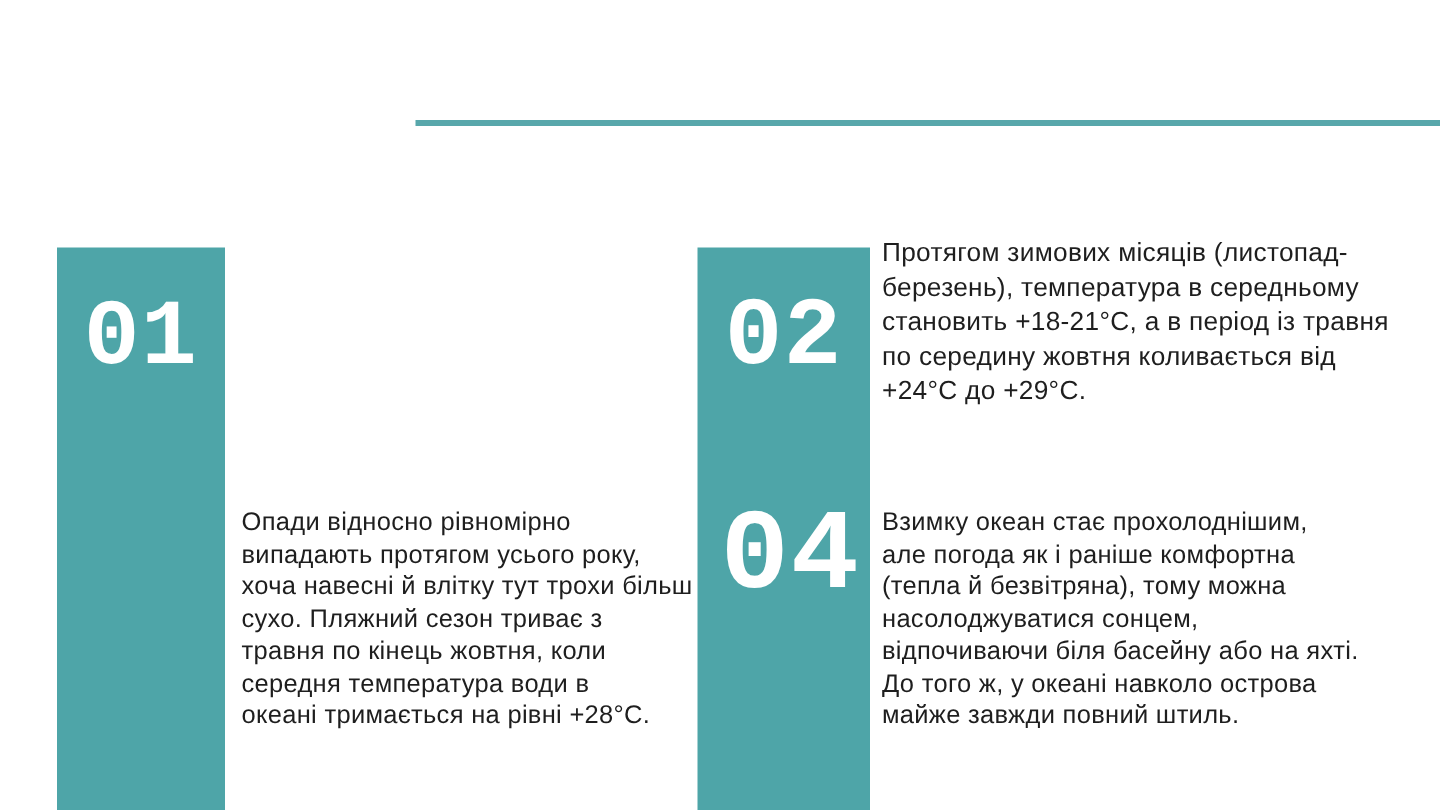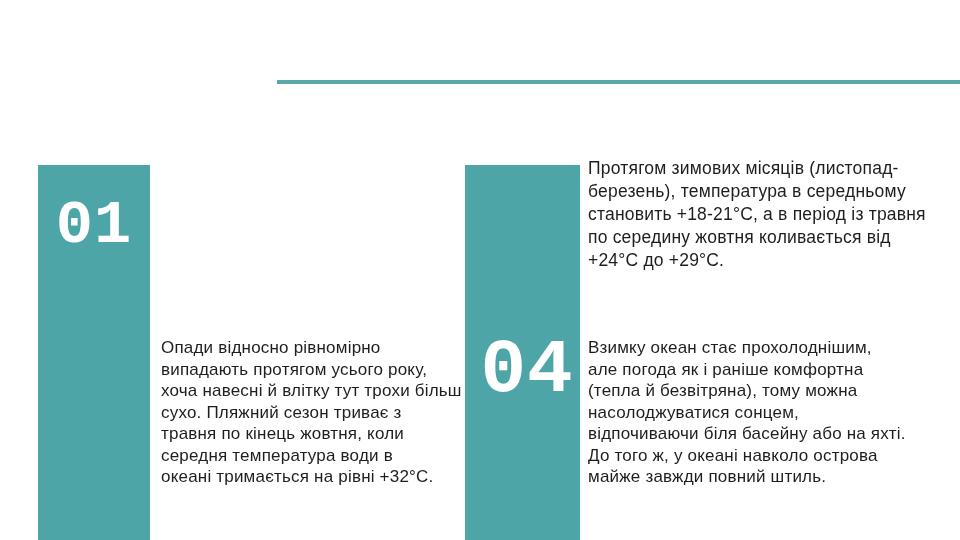--- a/index.html
+++ b/index.html
@@ -59,34 +59,35 @@
 <body>
 
 <div class="slide">
 
   <div class="accent-line"></div>
 
   <div class="bar bar-left"></div>
   <div class="bar bar-right"></div>
 
   <div class="num num-01">01</div>
+  <div class="num num-02">02</div>
   <div class="num num-04">04</div>
 
   <div class="para para-02">Протягом зимових місяців (листопад-
 березень), температура в середньому
 становить +18-21°C, а в період із травня
 по середину жовтня коливається від
 +24°C до +29°C.</div>
   <div class="para para-03">Опади відносно рівномірно
 випадають протягом усього року,
 хоча навесні й влітку тут трохи більш
 сухо. Пляжний сезон триває з
 травня по кінець жовтня,  коли
 середня температура води в
-океані тримається на рівні +32°C.</div>
+океані тримається на рівні +28°C.</div>
   <div class="para para-04">Взимку океан стає прохолоднішим,
 але погода як і раніше комфортна
 (тепла й безвітряна), тому можна
 насолоджуватися  сонцем,
 відпочиваючи  біля басейну або на яхті.
 До того ж, у океані навколо острова
 майже завжди повний штиль.</div>
 
 </div>
 

